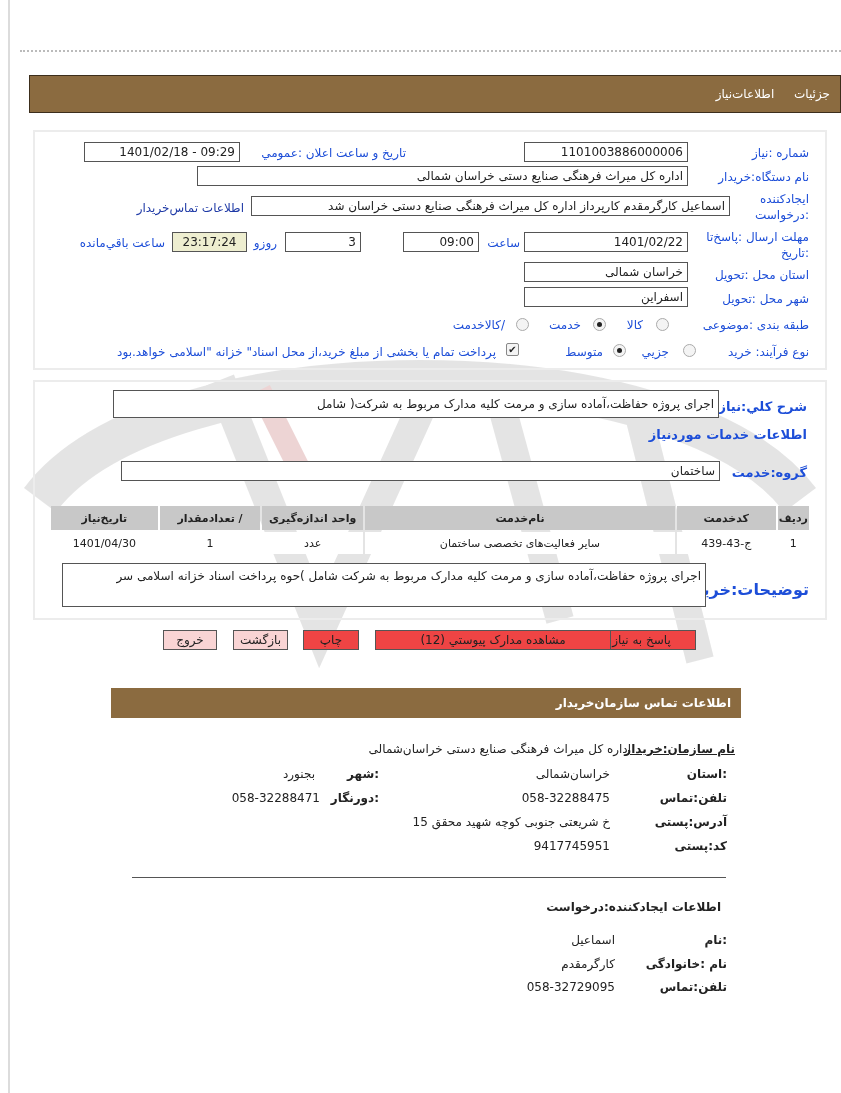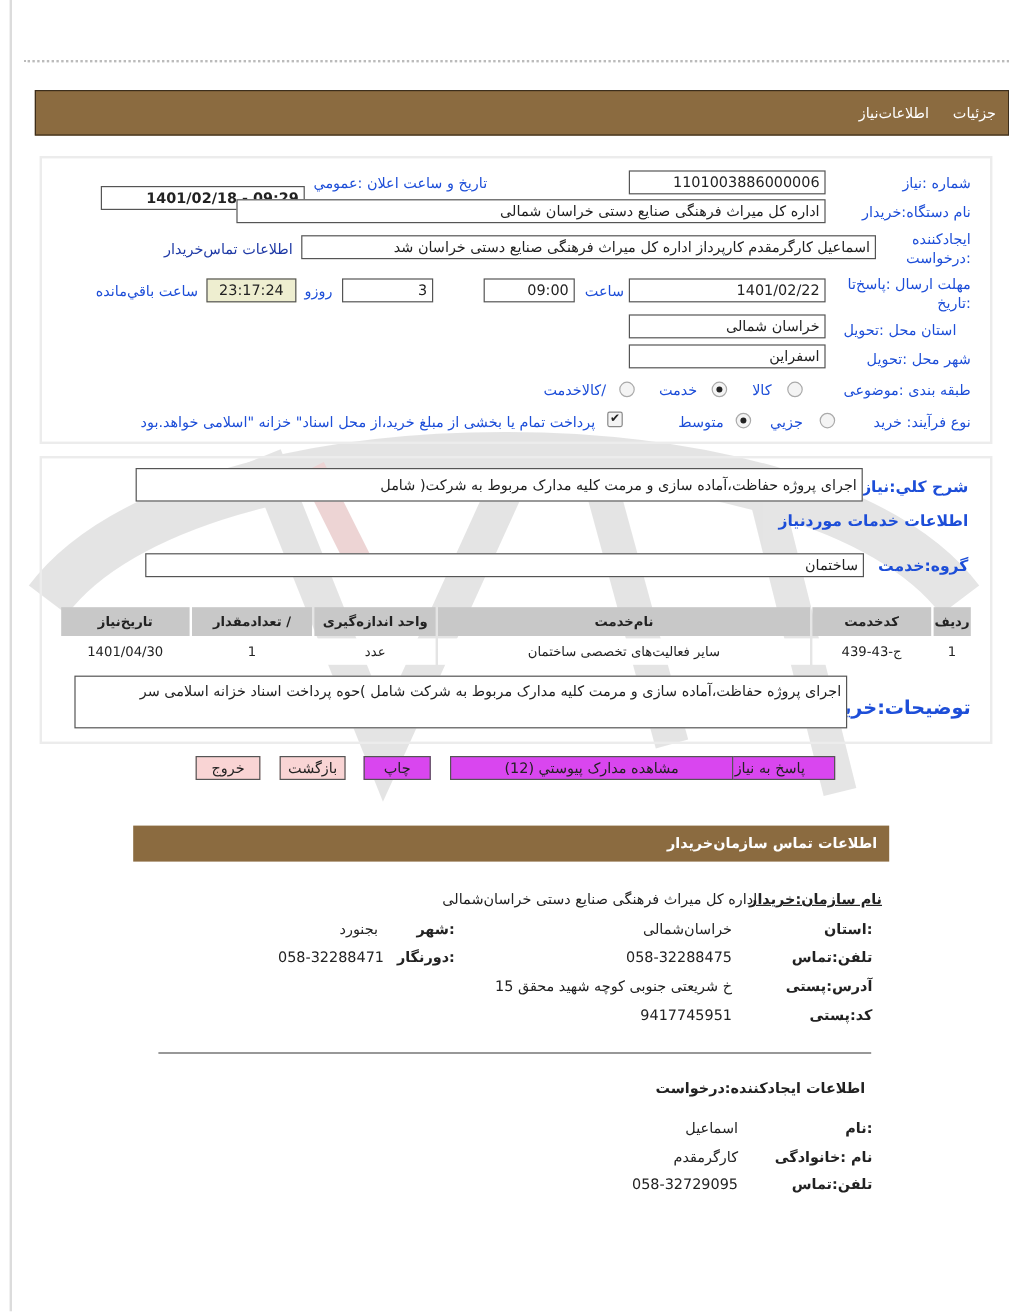--- a/index.html
+++ b/index.html
@@ -21,21 +21,21 @@
   .radio { position:absolute; width:13px; height:13px; border-radius:50%; border:1px solid #aaa; background:#f4f4f4; box-sizing:border-box; }
   .radio.on::after { content:""; position:absolute; left:3px; top:3px; width:5px; height:5px; border-radius:50%; background:#222; }
   .check { position:absolute; width:13px; height:13px; border:1px solid #888; border-radius:2px; background:#f4f4f4; box-sizing:border-box;
            font-size:10px; line-height:11px; text-align:center; }
   .bold { font-weight:bold; }
   table.grid { position:absolute; left:49px; top:504px; width:762px; border-collapse:separate; border-spacing:2px; direction:rtl; font-size:11px; }
   table.grid th { background:#c8c8c8; color:#222; font-weight:bold; height:22px; }
   table.grid td { background:#fff; text-align:center; height:20px; }
   .btn { position:absolute; height:20px; border:1px solid #555; box-sizing:border-box; font-size:12px; line-height:18px;
          text-align:center; direction:rtl; cursor:pointer; }
-  .btn.green { background:#d946ef; }
+  .btn.green { background:#ef4444; }
   .btn.red { background:#f9d4d4; }
   .brownbar { position:absolute; left:111px; top:688px; width:630px; height:30px; background:#8b6b40; color:#fff;
               direction:rtl; font-weight:bold; box-sizing:border-box; padding-right:10px; line-height:30px; font-size:12px; }
   .small { position:absolute; font-size:12px; direction:rtl; white-space:nowrap; }
   .hr2 { position:absolute; left:132px; top:877px; width:594px; border-top:1px solid #555; }
 </style>
 </head>
 <body>
 
 <div class="leftrule"></div>
@@ -52,41 +52,41 @@
 <div class="headerbar">
   <span style="margin-right:10px">جزئيات</span>
   <span style="margin-right:16px">اطلاعات‌نیاز</span>
 </div>
 
 <div class="panel" style="left:33px;top:130px;width:794px;height:240px;"></div>
 
 <div class="lbl" style="right:32px;top:146px;">شماره :نیاز</div>
 <div class="box ltr" style="left:524px;top:142px;width:164px;">1101003886000006</div>
 <div class="lbl" style="right:435px;top:146px;">تاریخ و ساعت اعلان :عمومي</div>
-<div class="box ltr" style="left:84px;top:155px;width:170px;font-weight:bold;">1401/02/18 - 09:29</div>
+<div class="box ltr" style="left:84px;top:142px;width:156px;">1401/02/18 - 09:29</div>
 
 <div class="lbl" style="right:32px;top:170px;">نام دستگاه:خریدار</div>
 <div class="box" style="left:197px;top:166px;width:491px;">اداره کل میراث فرهنگی صنایع دستی خراسان شمالی</div>
 
 <div class="lbl" style="right:32px;top:192px;">ایجادکننده</div>
 <div class="lbl" style="right:32px;top:208px;">:درخواست</div>
 <div class="box" style="left:251px;top:196px;width:479px;">اسماعیل کارگرمقدم کارپرداز اداره کل میراث فرهنگی صنایع دستی خراسان شد</div>
 <div class="link" style="right:597px;top:201px;">اطلاعات تماس‌خریدار</div>
 
 <div class="lbl" style="right:32px;top:230px;">مهلت ارسال :پاسخ‌تا</div>
 <div class="lbl" style="right:32px;top:246px;">:تاریخ</div>
 <div class="box ltr" style="left:524px;top:232px;width:164px;">1401/02/22</div>
 <div class="lbl" style="right:321px;top:236px;">ساعت</div>
 <div class="box ltr" style="left:403px;top:232px;width:76px;">09:00</div>
 <div class="box ltr" style="left:285px;top:232px;width:76px;">3</div>
 <div class="lbl" style="right:564px;top:236px;">روزو</div>
 <div class="box timer" style="left:172px;top:232px;width:75px;">23:17:24</div>
 <div class="lbl" style="right:676px;top:236px;">ساعت باقي‌مانده</div>
 
-<div class="lbl" style="right:44px;top:268px;">استان محل :تحویل</div>
+<div class="lbl" style="right:32px;top:268px;">استان محل :تحویل</div>
 <div class="box" style="left:524px;top:262px;width:164px;">خراسان شمالی</div>
 
 <div class="lbl" style="right:32px;top:292px;">شهر محل :تحویل</div>
 <div class="box" style="left:524px;top:287px;width:164px;">اسفراین</div>
 
 <div class="lbl" style="right:32px;top:318px;">طبقه بندی :موضوعی</div>
 <div class="radio" style="left:656px;top:318px;"></div>
 <div class="lbl" style="right:198px;top:318px;">کالا</div>
 <div class="radio on" style="left:593px;top:318px;"></div>
 <div class="lbl" style="right:260px;top:318px;">خدمت</div>

